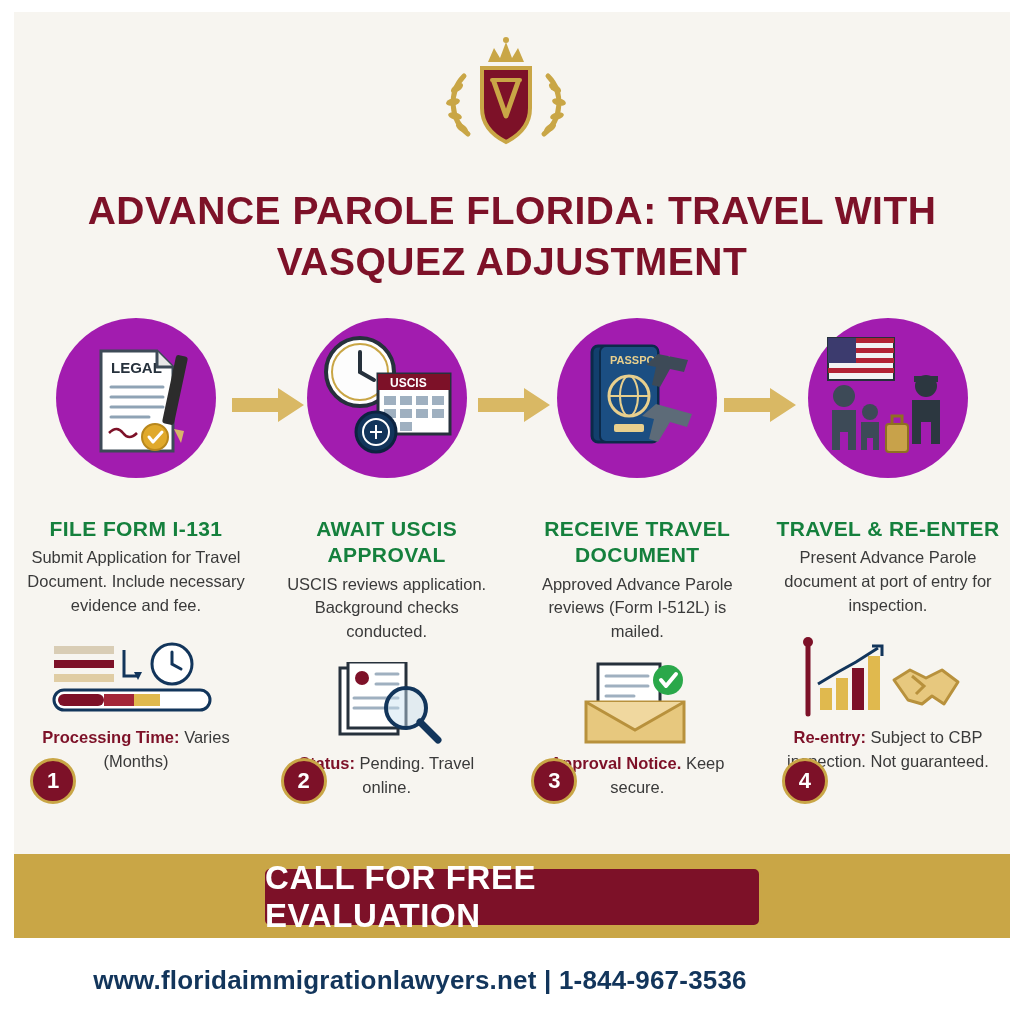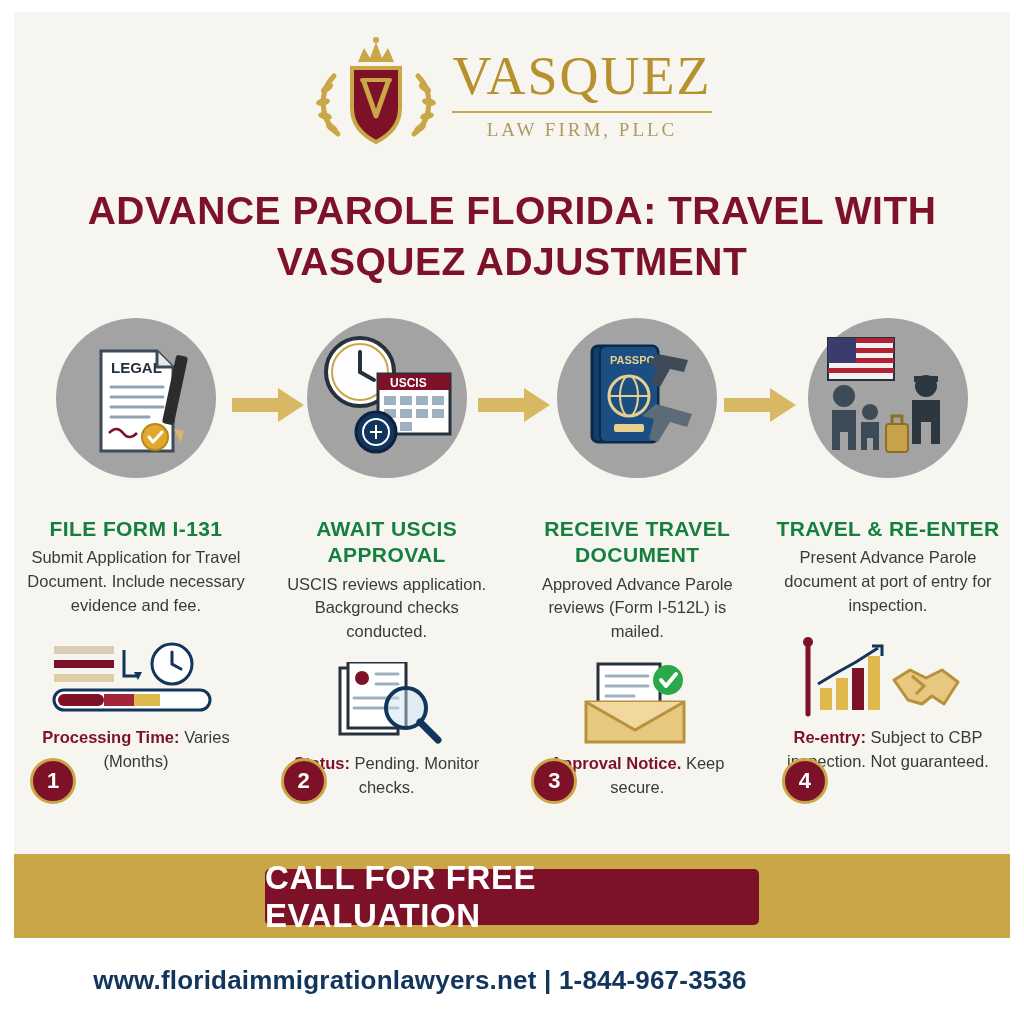--- a/index.html
+++ b/index.html
@@ -60,21 +60,21 @@
 
   
   .steps {
     position: absolute; left: 22px; top: 318px; width: 980px;
     display: flex; justify-content: space-between;
   }
   .step { width: 228px; position: relative; }
   .icon-circle {
     width: 160px; height: 160px; margin: 0 auto;
     border-radius: 50%;
-    background: #a3a3a3;
+    background: #a21caf;
     position: relative;
     display: flex; align-items: center; justify-content: center;
   }
   .step-num {
     position: absolute; left: 8px; bottom: -4px;
     width: 46px; height: 46px; border-radius: 50%;
     background: #7d1128; color: #fff;
     border: 3px solid #c9a646;
     display: flex; align-items: center; justify-content: center;
     font-size: 22px; font-weight: bold;
@@ -151,25 +151,20 @@
         </g>
 
         <path d="M46 26 L52 12 L58 22 L64 6 L70 22 L76 12 L82 26 Z" fill="#c9a646"></path>
         <circle cx="64" cy="4" r="3" fill="#c9a646"></circle>
 
         <path d="M40 32 H88 V72 C88 90 76 100 64 106 C52 100 40 90 40 72 Z" fill="#7d1128" stroke="#c9a646" stroke-width="4"></path>
 
         <path d="M52 46 L64 80 L76 46" stroke="#c9a646" stroke-width="5" fill="none" stroke-linecap="round" stroke-linejoin="round"></path>
         <path d="M50 44 H78" stroke="#c9a646" stroke-width="4" stroke-linecap="round"></path>
       </svg>
-    </div>
-    <div class="logo-text">
-      <div class="logo-name">VASQUEZ</div>
-      <div class="logo-rule"></div>
-      <div class="logo-sub">LAW FIRM, PLLC</div>
     </div>
   </div>
 
   <div class="title">ADVANCE PAROLE FLORIDA: TRAVEL WITH VASQUEZ ADJUSTMENT</div>
 
   <div class="arrow" style="left:232px;">
     <svg width="72" height="34" viewBox="0 0 72 34">
         <path d="M0 10 H46 V0 L72 17 L46 34 V24 H0 Z" fill="#d9b864"></path>
       </svg>
   </div>
@@ -270,21 +265,21 @@
             <line x1="54" y1="22" x2="76" y2="22"></line>
             <line x1="32" y1="36" x2="76" y2="36"></line>
             <line x1="32" y1="46" x2="76" y2="46"></line>
           </g>
           <circle cx="84" cy="46" r="20" fill="rgba(200,225,240,0.45)" stroke="#12355b" stroke-width="4"></circle>
           <line x1="98" y1="60" x2="116" y2="78" stroke="#12355b" stroke-width="7" stroke-linecap="round"></line>
         </svg>
       </div>
       <div class="step-foot">
         <b>Status:</b>
-        <span>Pending. Monitor checks.</span>
+        <span>Pending. Travel online.</span>
       </div>
     </div>
 
     <div class="step">
       <div class="icon-circle">
         <svg width="150" height="140" viewBox="0 0 150 140">
           <rect x="30" y="18" width="66" height="96" rx="6" fill="#123f6d" stroke="#0b2a4a" stroke-width="3"></rect>
           <rect x="38" y="18" width="58" height="96" rx="6" fill="#1b4e82" stroke="#0b2a4a" stroke-width="2"></rect>
           <text x="48" y="36" font-family="Liberation Sans, sans-serif" font-size="11" font-weight="bold" fill="#e8cf8d">PASSPORT</text>
           <circle cx="67" cy="68" r="20" fill="none" stroke="#e8cf8d" stroke-width="3"></circle>

